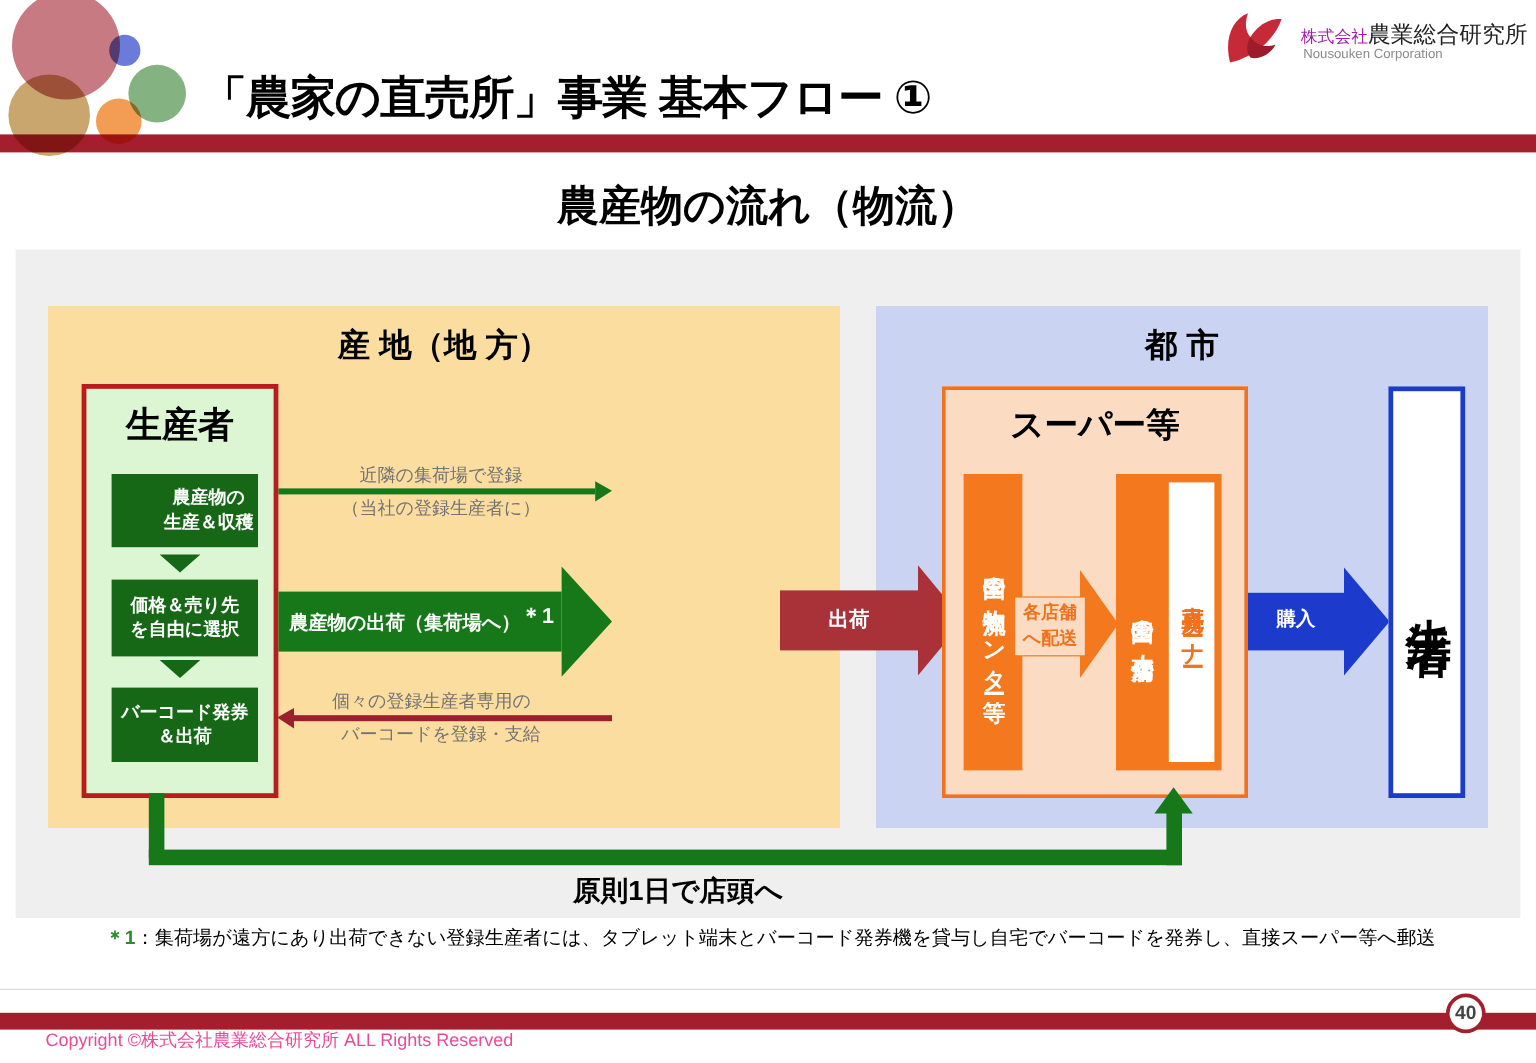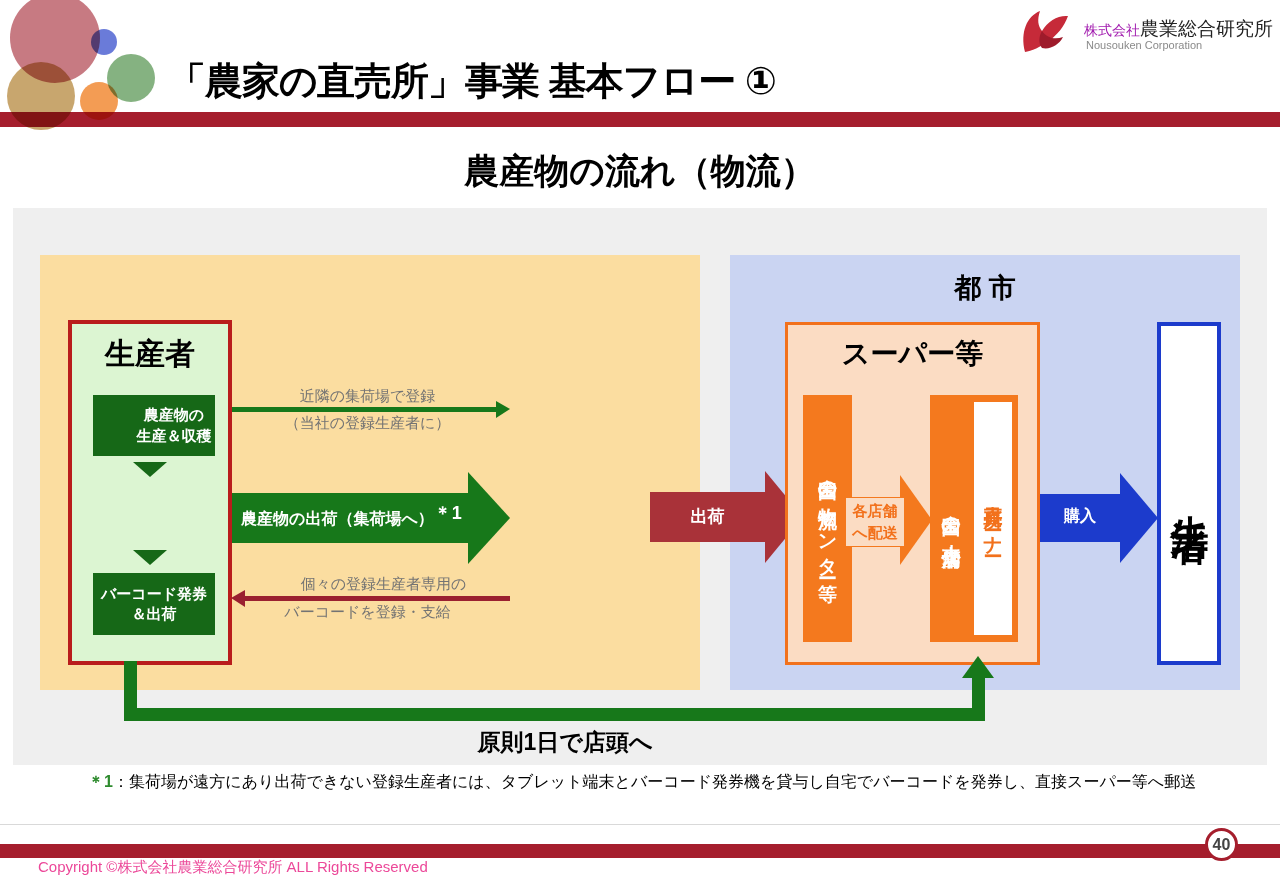--- a/index.html
+++ b/index.html
@@ -64,51 +64,56 @@
   <div class="abs" style="left:1084px;top:16px;white-space:nowrap;">
     <span class="logo-jp-prefix">株式会社</span><span class="logo-jp">農業総合研究所</span>
   </div>
   <div class="abs logo-en" style="left:1086px;top:39px;">Nousouken Corporation</div>
 
   <div class="abs section-title" style="top:148px;">農産物の流れ（物流）</div>
 
   <div class="abs panel" style="left:13px;top:208px;width:1254px;height:557px;"></div>
 
   <div class="abs region" style="left:40px;top:255px;width:660px;height:435px;background:#FBDDA0;"></div>
+  <div class="abs region-title" style="left:40px;top:270px;width:660px;">産 地（地 方）</div>
 
   <div class="abs region" style="left:730px;top:255px;width:510px;height:435px;background:#CAD4F2;"></div>
   <div class="abs region-title" style="left:730px;top:270px;width:510px;">都 市</div>
 
   <div class="abs producer-box" style="left:68px;top:320px;width:164px;height:345px;">
     <div class="abs box-title" style="top:10px;font-size:30px;">生産者</div>
     <div class="abs step" style="left:21px;top:71px;width:122px;height:61px;padding-left:40px;">
       <span>農産物の</span>
       <span>生産＆収穫</span>
     </div>
     <div class="abs tri" style="left:50%;transform:translateX(-50%);top:138px;border-left:17px solid transparent;border-right:17px solid transparent;border-top:15px solid #166817;"></div>
+    <div class="abs step" style="left:21px;top:159px;width:122px;height:64px;">
+      <span>価格＆売り先</span>
+      <span>を自由に選択</span>
+    </div>
     <div class="abs tri" style="left:50%;transform:translateX(-50%);top:226px;border-left:17px solid transparent;border-right:17px solid transparent;border-top:15px solid #166817;"></div>
     <div class="abs step" style="left:21px;top:249px;width:122px;height:62px;">
       <span>バーコード発券</span>
       <span>＆出荷</span>
     </div>
   </div>
 
 
   <div class="abs arrow-label" style="left:240px;top:387px;width:255px;">近隣の集荷場で登録</div>
   <div class="abs loop-seg" style="left:232px;top:407px;width:264px;height:5px;"></div>
   <div class="abs tri" style="left:496px;top:401px;border-top:8px solid transparent;border-bottom:9px solid transparent;border-left:14px solid #17781A;"></div>
   <div class="abs arrow-label" style="left:240px;top:414px;width:255px;">（当社の登録生産者に）</div>
 
   <div class="abs" style="left:232px;top:493px;width:236px;height:50px;background:#17781A;"></div>
   <div class="abs tri" style="left:468px;top:472px;border-top:46px solid transparent;border-bottom:46px solid transparent;border-left:42px solid #17781A;"></div>
   <div class="abs arrow-body-text" style="left:241px;top:506px;font-size:16px;">
     <span>農産物の出荷（集荷場へ）</span><span class="sup-note">＊1</span>
   </div>
 
-  <div class="abs arrow-label" style="left:256px;top:575px;width:255px;">個々の登録生産者専用の</div>
+  <div class="abs arrow-label" style="left:232px;top:575px;width:255px;">個々の登録生産者専用の</div>
   <div class="abs" style="left:245px;top:596px;width:265px;height:5px;background:#9A2030;"></div>
   <div class="abs tri" style="left:231px;top:590px;border-top:8px solid transparent;border-bottom:9px solid transparent;border-right:14px solid #9A2030;"></div>
   <div class="abs arrow-label" style="left:240px;top:603px;width:255px;">バーコードを登録・支給</div>
 
   <div class="abs" style="left:650px;top:492px;width:115px;height:50px;background:#A93239;"></div>
   <div class="abs tri" style="left:765px;top:471px;border-top:46px solid transparent;border-bottom:46px solid transparent;border-left:38px solid #A93239;"></div>
   <div class="abs arrow-body-text" style="left:650px;top:505px;width:115px;text-align:center;font-size:17px;">出荷</div>
 
   <div class="abs super-box" style="left:785px;top:322px;width:255px;height:343px;">
     <div class="abs box-title" style="top:10px;font-size:28px;">スーパー等</div>

